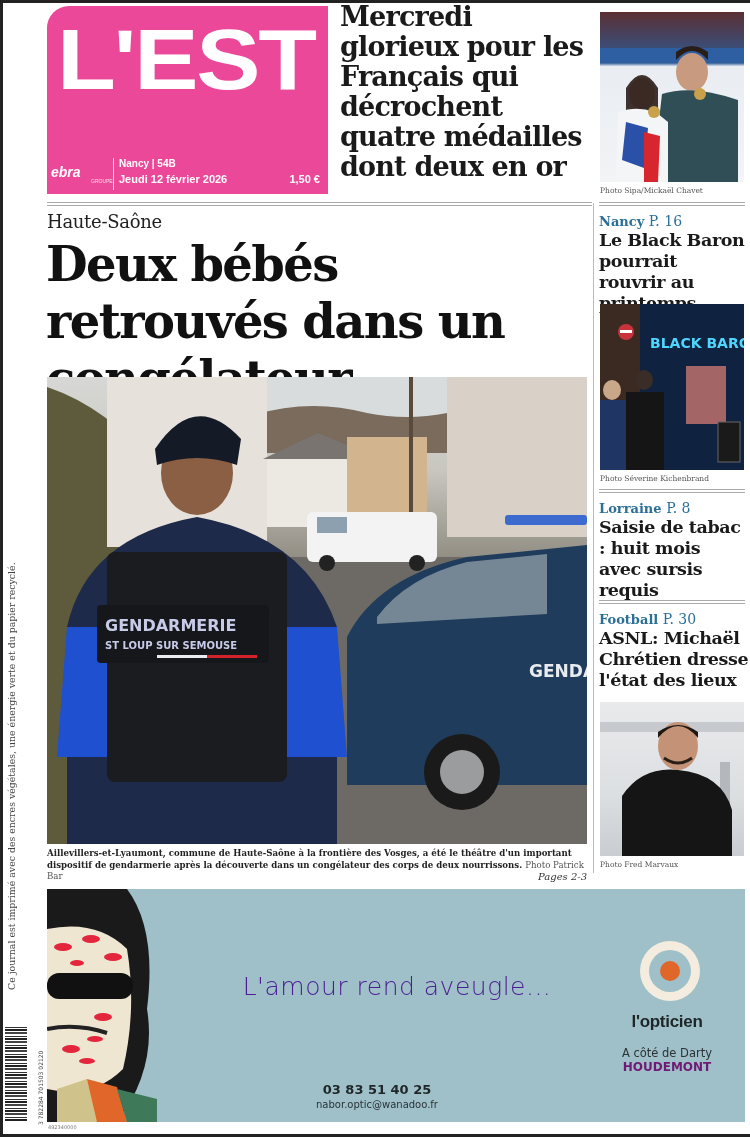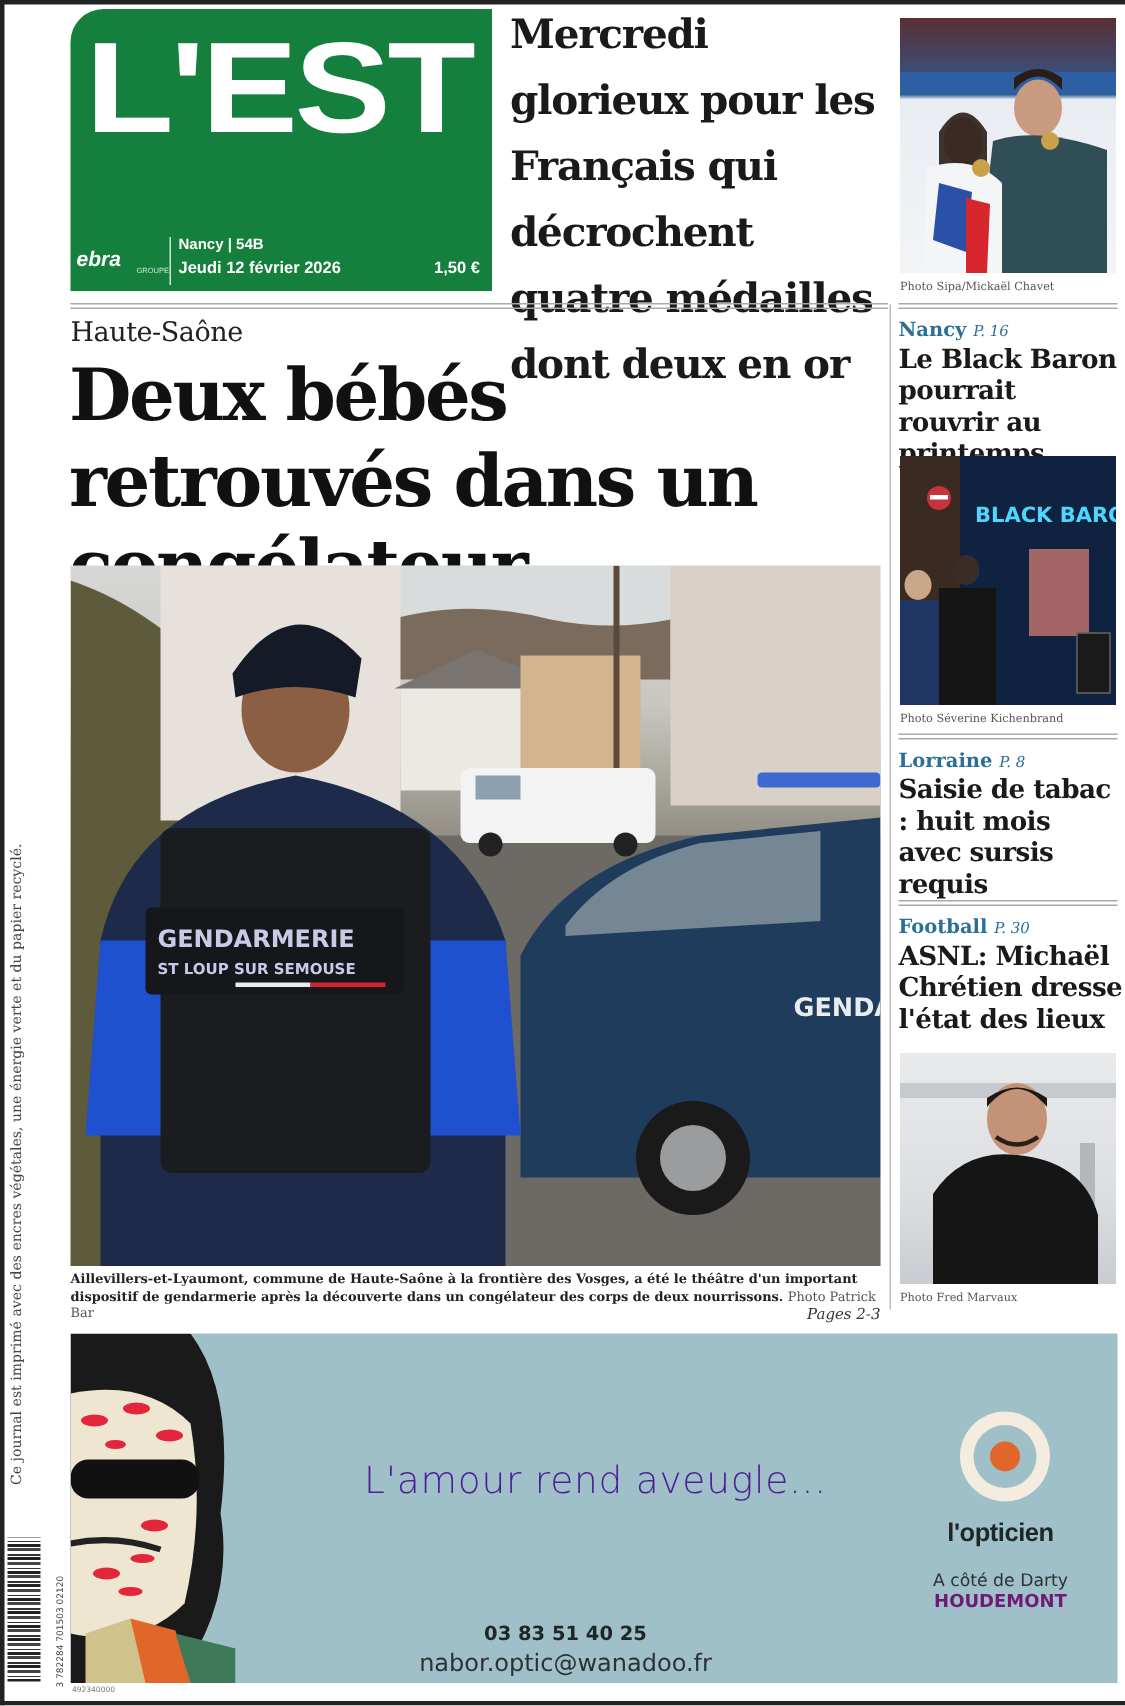--- a/index.html
+++ b/index.html
@@ -3,57 +3,57 @@
   <meta charset="utf-8">
   <style>
     * { box-sizing: border-box; margin: 0; padding: 0; }
     html, body { width: 750px; height: 1137px; background: #ffffff; overflow: hidden; }
     body { position: relative; font-family: "DejaVu Serif", serif; color: #1a1a1a; }
     .frame-top { position: absolute; left: 0; top: 0; width: 750px; height: 3px; background: #222; }
     .frame-left { position: absolute; left: 0; top: 0; width: 3px; height: 1137px; background: #222; }
     .frame-bottom { position: absolute; left: 0; bottom: 0; width: 750px; height: 3px; background: #222; }
 
     
-    .masthead { position: absolute; left: 47px; top: 6px; width: 281px; height: 188px; background: #15803d; border-radius: 22px 0 0 0; color: #fff; font-family: "Liberation Sans", sans-serif; }
+    .masthead { position: absolute; left: 47px; top: 6px; width: 281px; height: 188px; background: #ec4899; border-radius: 22px 0 0 0; color: #fff; font-family: "Liberation Sans", sans-serif; }
     .masthead .logo-est { position: absolute; left: 10px; top: 10px; font-size: 86px; font-weight: 900; letter-spacing: -2px; line-height: 1; transform: scaleX(1.12); transform-origin: left top; }
     .masthead .logo-rep { position: absolute; right: 14px; top: 104px; font-size: 30px; font-weight: bold; font-style: italic; letter-spacing: -0.5px; }
     .masthead .bottom-row { position: absolute; left: 0; bottom: 0; width: 100%; height: 40px; }
     .masthead .ebra { position: absolute; left: 4px; top: 10px; font-size: 14px; font-weight: bold; font-style: italic; }
     .masthead .ebra-sub { position: absolute; left: 44px; top: 24px; font-size: 5px; opacity: .8; }
     .masthead .divider { position: absolute; left: 66px; top: 4px; width: 1px; height: 32px; background: rgba(255,255,255,.8); }
     .masthead .edition { position: absolute; left: 72px; top: 4px; font-size: 10px; font-weight: bold; }
     .masthead .date { position: absolute; left: 72px; top: 19px; font-size: 11px; font-weight: bold; }
     .masthead .price { position: absolute; right: 8px; top: 19px; font-size: 11px; font-weight: bold; }
 
     
     .top-story { position: absolute; left: 340px; top: 2px; width: 255px; }
     .kicker-red { color: #d42027; font-weight: bold; font-size: 17px; font-family: "DejaVu Serif", serif; }
     .page-ref { font-style: italic; font-size: 10px; font-weight: normal; color: #d42027; }
-    .top-story h2 { font-size: 27px; line-height: 44px; font-weight: bold; letter-spacing: -0.8px; margin-top: 0px; color: #1a1a1a; }
+    .top-story h2 { font-size: 27px; line-height: 30px; font-weight: bold; letter-spacing: -0.8px; margin-top: 0px; color: #1a1a1a; }
     .photo { position: absolute; background: #888; overflow: hidden; }
     .credit { position: absolute; font-size: 7.5px; color: #555; font-family: "DejaVu Serif", serif; }
     .dbl-rule { position: absolute; height: 4px; border-top: 1px solid #aaa; border-bottom: 1px solid #aaa; }
     .vrule { position: absolute; width: 1px; background: #bbb; }
     .side-kicker { position: absolute; font-size: 13px; font-weight: bold; color: #2b6f97; }
-    .side-kicker .pg { font-style: italic; font-weight: normal; font-size: 10px; color: #2b6f97; }
+    .side-kicker .pg { font-weight: normal; font-size: 14px; color: #2b6f97; }
     .side-title { position: absolute; font-size: 17.5px; line-height: 21px; font-weight: bold; color: #1a1a1a; letter-spacing: -0.4px; }
 
     
     .main-kicker { position: absolute; left: 47px; top: 211px; font-size: 18px; color: #222; letter-spacing: -0.3px; }
     .main-title { position: absolute; left: 46px; top: 236px; width: 545px; font-size: 48px; line-height: 57px; font-weight: bold; letter-spacing: -1.6px; color: #111; }
     .main-caption { position: absolute; left: 47px; top: 848px; width: 540px; font-size: 8.6px; line-height: 11.5px; color: #222; font-weight: bold; }
     .main-caption .cr { font-weight: normal; color: #555; }
     .main-caption .pages { position: absolute; right: 0; bottom: 0; font-style: italic; font-weight: normal; font-size: 10px; color: #333; }
 
     
     .ad { position: absolute; left: 47px; top: 889px; width: 698px; height: 233px; background: #9fc0c8; overflow: hidden; font-family: "DejaVu Sans", sans-serif; }
     .ad .line1 { position: absolute; left: 160px; top: 83px; width: 380px; text-align: center; font-size: 25px; color: #4c1d95; font-weight: 300; letter-spacing: 0.5px; }
     .ad .line2 { position: absolute; left: 120px; top: 122px; width: 460px; text-align: center; font-size: 24px; font-weight: bold; color: #1e2628; letter-spacing: 0.3px; }
     .ad .phone { position: absolute; left: 230px; top: 193px; width: 200px; text-align: center; font-size: 13px; font-weight: bold; color: #1e2628; }
-    .ad .email { position: absolute; left: 200px; top: 210px; width: 260px; text-align: center; font-size: 16px; color: #2a3236; }
+    .ad .email { position: absolute; left: 200px; top: 210px; width: 260px; text-align: center; font-size: 10px; color: #2a3236; }
     .ad .brand { position: absolute; left: 560px; top: 123px; width: 120px; text-align: center; font-size: 17px; font-weight: bold; color: #1e2628; font-family: "Liberation Sans", sans-serif; letter-spacing: -0.3px; }
     .ad .loc1 { position: absolute; left: 555px; top: 157px; width: 130px; text-align: center; font-size: 11.5px; color: #2a3236; }
     .ad .loc2 { position: absolute; left: 555px; top: 171px; width: 130px; text-align: center; font-size: 12px; font-weight: bold; color: #701a75; }
     .ad .ring { position: absolute; left: 593px; top: 52px; width: 60px; height: 60px; border-radius: 50%; background: #f3ecdf; }
     .ad .ring .inner { position: absolute; left: 9px; top: 9px; width: 42px; height: 42px; border-radius: 50%; background: #9fc0c8; }
     .ad .ring .dot { position: absolute; left: 20px; top: 20px; width: 20px; height: 20px; border-radius: 50%; background: #e0662a; }
     .ad-code { position: absolute; left: 48px; top: 1124px; font-size: 5px; color: #777; font-family: "DejaVu Sans", sans-serif; }
 
     
     .spine { position: absolute; left: 6px; top: 990px; transform: rotate(-90deg); transform-origin: left top; white-space: nowrap; font-size: 9.4px; color: #444; font-family: "DejaVu Serif", serif; }

